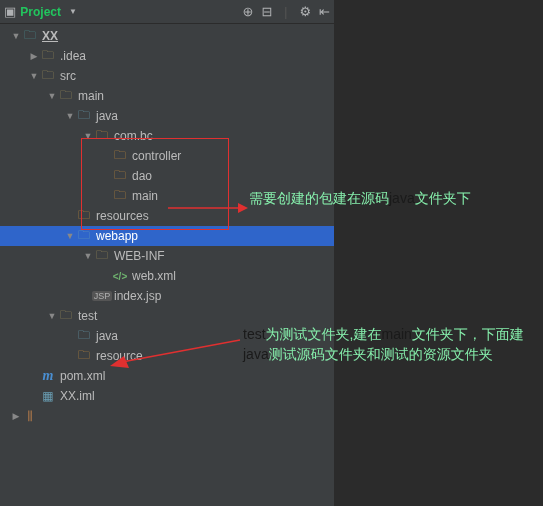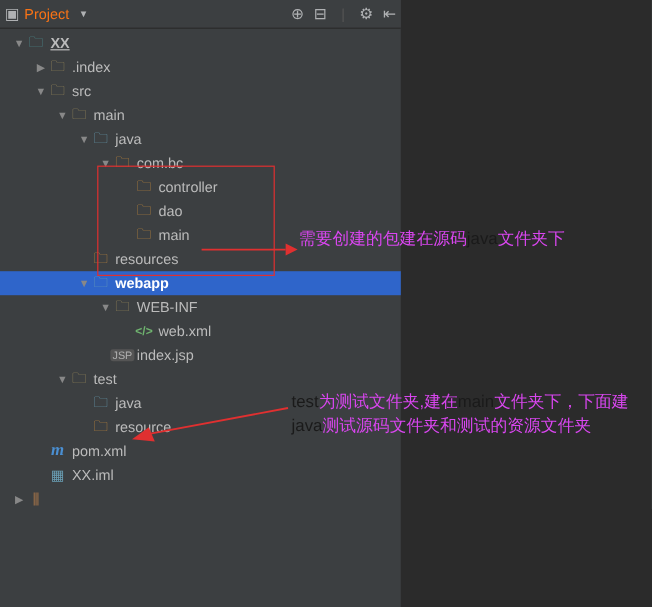--- a/index.html
+++ b/index.html
@@ -24,21 +24,21 @@
       height: 24px;
       background: #3c3f41;
       border-bottom: 1px solid #2b2b2b;
       display: flex;
       align-items: center;
       padding: 0 4px;
     }
     .toolbar-left { display: flex; align-items: center; gap: 4px; flex: 1; }
     .toolbar-right { display: flex; align-items: center; gap: 8px; }
     .tb-icon { color: #afb1b3; font-size: 13px; cursor: pointer; }
-    .tb-title { color: #f97316; font-weight: normal; }
+    .tb-title { color: #22c55e; font-weight: bold; }
     .tb-dd { color: #afb1b3; font-size: 8px; margin-left: 4px; }
     .divider { margin: 0 4px; color: #555; }
     .tree { padding-top: 2px; }
     .row {
       display: flex;
       align-items: center;
       height: 20px;
       padding-left: 4px;
       white-space: nowrap;
       cursor: pointer;
@@ -66,32 +66,32 @@
     .folder-blue { color: #6a9fb5; }
     .folder-orange { color: #c78a3b; }
     .folder-teal { color: #4d9094; }
     .pkg { color: #c78a3b; }
     .xml-icon { color: #6fb36f; font-weight: bold; font-size: 10px; }
     .jsp-icon { color: #b0b0b0; font-size: 9px; background: #555; padding: 0 2px; border-radius: 2px; }
     .m-icon { color: #4a8fd2; font-weight: bold; font-style: italic; font-family: Georgia, serif; font-size: 14px; }
     .iml-icon { color: #6a9fb5; }
     .lib-icon { color: #b07a4a; }
     .label { color: #bbbbbb; }
-    .row.selected .label { color: #fff; font-weight: bold; }
+    .row.selected .label { color: #fff; }
     .path { color: #787878; margin-left: 6px; }
     .bold { font-weight: bold; text-decoration: underline; }
     
     .annot {
       position: absolute;
       font-family: "Microsoft YaHei", Arial, sans-serif;
       font-size: 14px;
       line-height: 1.4;
       pointer-events: none;
     }
-    .annot-red { color: #d946ef; }
+    .annot-red { color: #86efac; }
     .annot-black { color: #1a1a1a; }
     .redbox {
       position: absolute;
       border: 1px solid #e03030;
       pointer-events: none;
     }
     .redline1 { position: absolute; color: #e03030; pointer-events: none; }
     .redline1 svg { overflow: visible; }
   </style>
 </head>
@@ -116,21 +116,21 @@
       <div class="row">
         <span class="indent" style="width:6px"></span>
         <span class="arrow">▼</span>
         <span class="icon folder-teal">🗀</span>
         <span class="label bold">XX</span>
       </div>
       <div class="row">
         <span class="indent" style="width:24px"></span>
         <span class="arrow">▶</span>
         <span class="icon folder">🗀</span>
-        <span class="label">.index</span>
+        <span class="label">.idea</span>
       </div>
       <div class="row">
         <span class="indent" style="width:24px"></span>
         <span class="arrow">▼</span>
         <span class="icon folder">🗀</span>
         <span class="label">src</span>
       </div>
       <div class="row">
         <span class="indent" style="width:42px"></span>
         <span class="arrow">▼</span>

